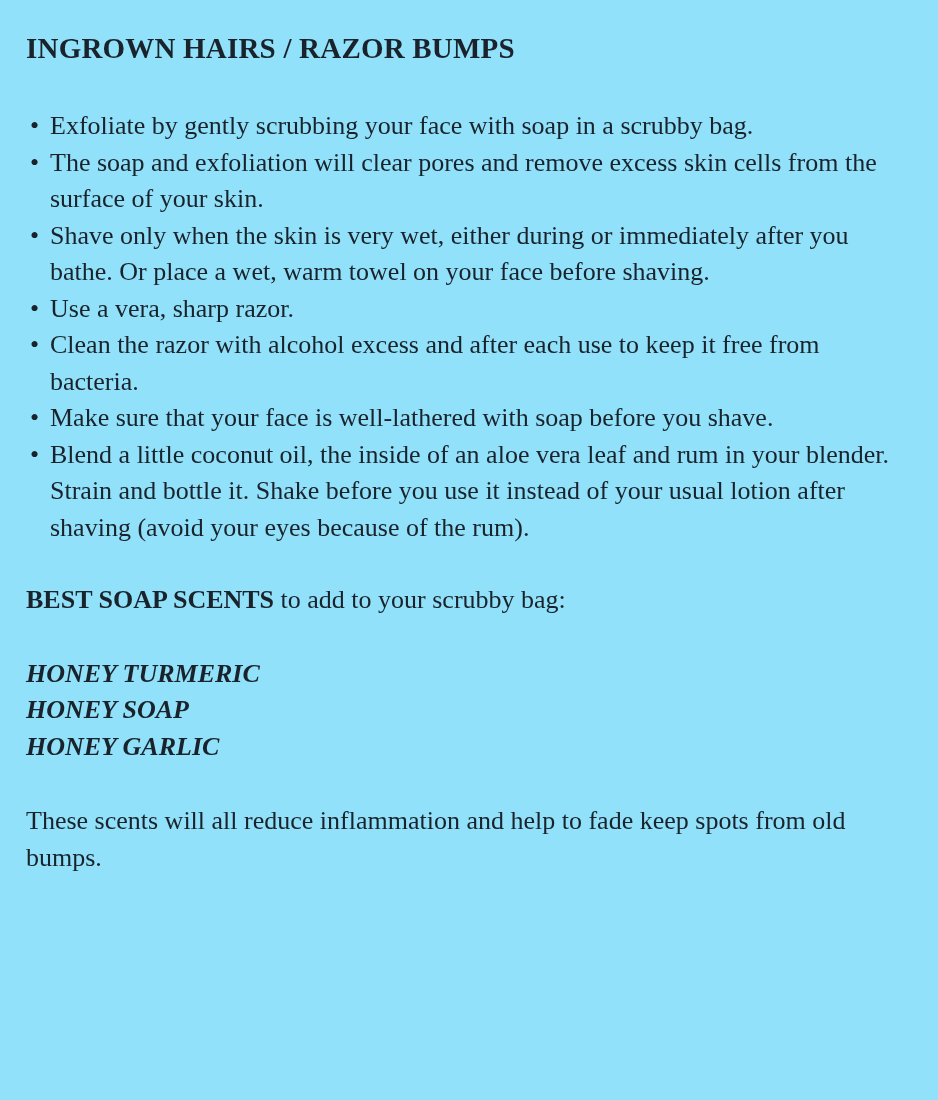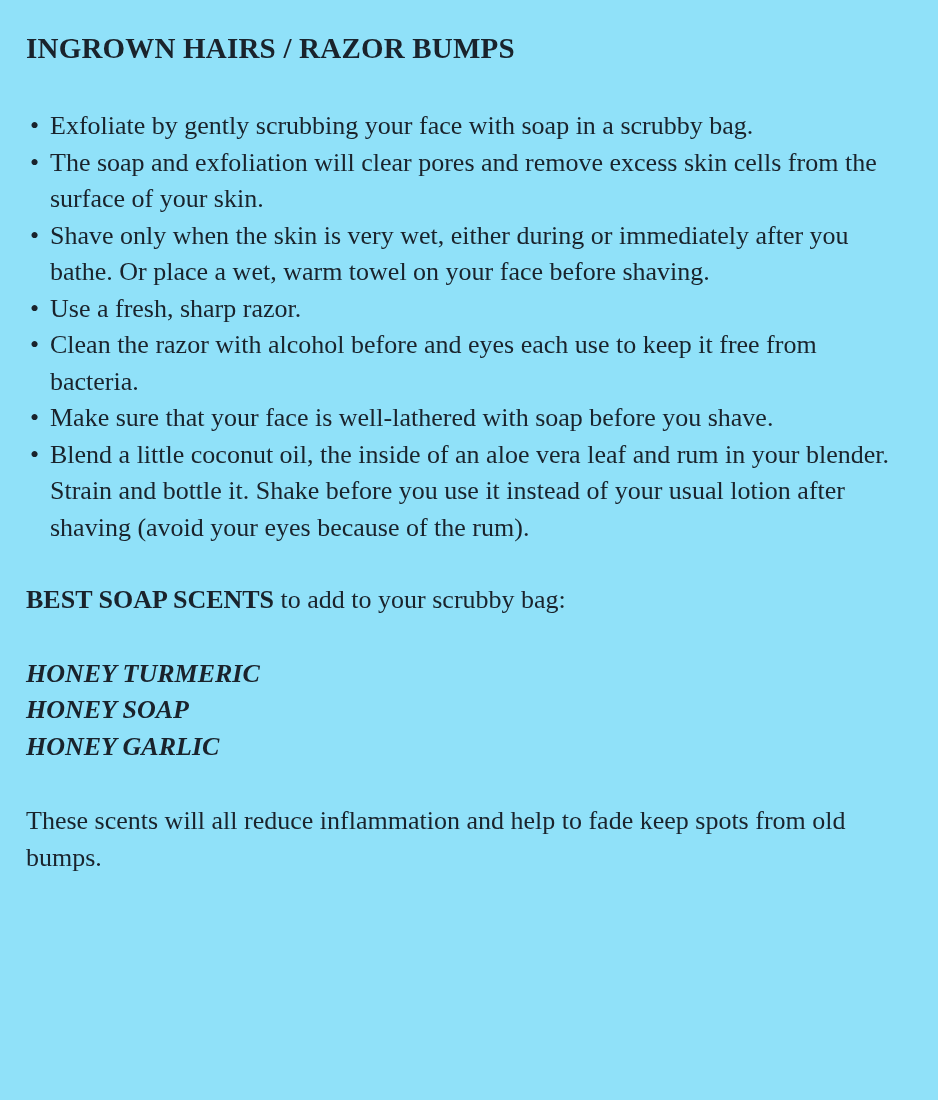--- a/index.html
+++ b/index.html
@@ -78,25 +78,25 @@
     <li>
       <span class="bullet">•</span>
       <span class="tip-text">The soap and exfoliation will clear pores and remove excess skin cells from the surface of your skin.</span>
     </li>
     <li>
       <span class="bullet">•</span>
       <span class="tip-text">Shave only when the skin is very wet, either during or immediately after you bathe. Or place a wet, warm towel on your face before shaving.</span>
     </li>
     <li>
       <span class="bullet">•</span>
-      <span class="tip-text">Use a fresh, sharp razor.</span>
+      <span class="tip-text">Use a vera, sharp razor.</span>
     </li>
     <li>
       <span class="bullet">•</span>
-      <span class="tip-text">Clean the razor with alcohol before and eyes each use to keep it free from bacteria.</span>
+      <span class="tip-text">Clean the razor with alcohol excess and after each use to keep it free from bacteria.</span>
     </li>
     <li>
       <span class="bullet">•</span>
       <span class="tip-text">Make sure that your face is well-lathered with soap before you shave.</span>
     </li>
     <li>
       <span class="bullet">•</span>
       <span class="tip-text">Blend a little coconut oil, the inside of an aloe vera leaf and rum in your blender. Strain and bottle it. Shake before you use it instead of your usual lotion after shaving (avoid your eyes because of the rum).</span>
     </li>
   </ul>

